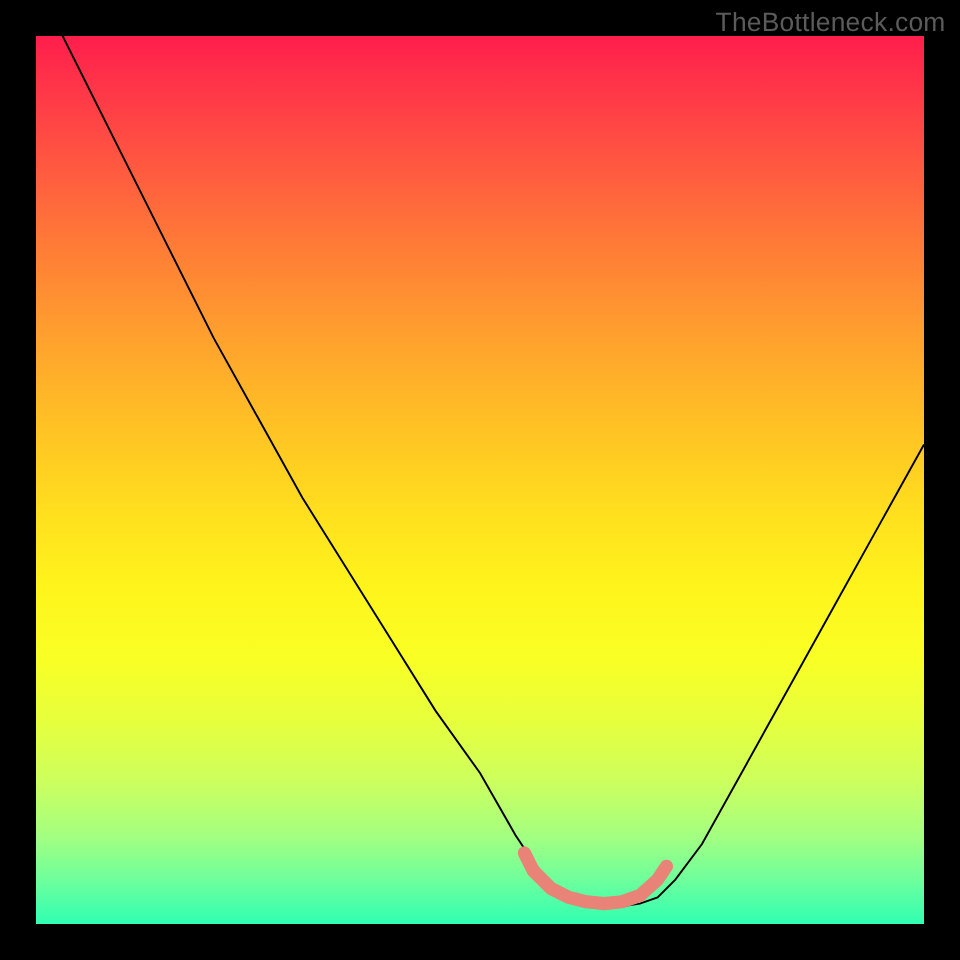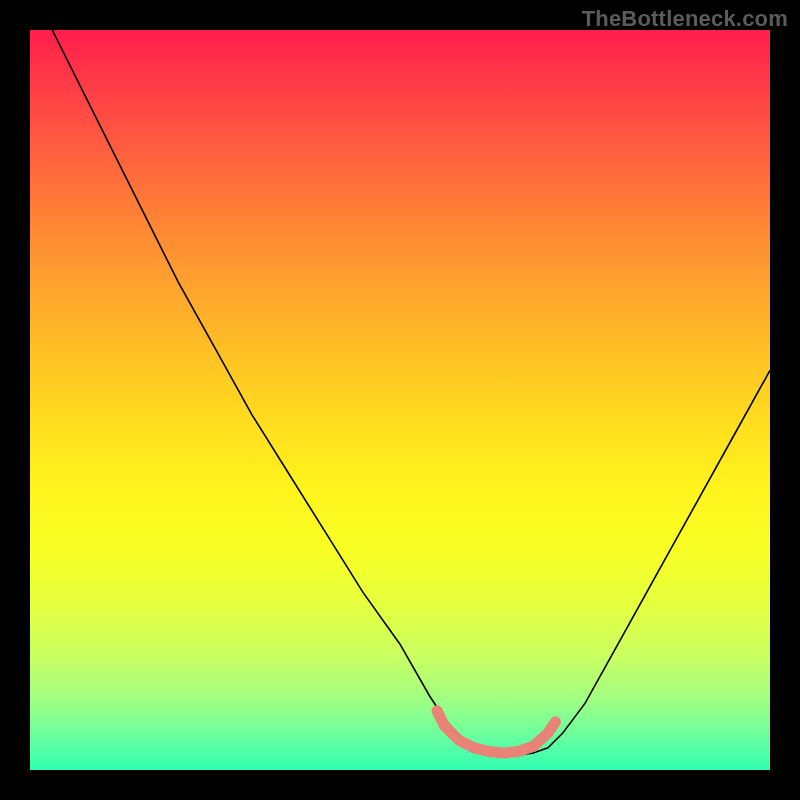--- a/index.html
+++ b/index.html
@@ -50,21 +50,21 @@
       #6FFF9C 95%,
       #30FFB2 100%
     );
   }
   .watermark {
     position: absolute;
     top: 6px;
     right: 12px;
     color: #5b5b5b;
     font-size: 22px;
-    font-weight: 700;
+    font-weight: 400;
     letter-spacing: 0.2px;
     user-select: none;
   }
   svg.curve {
     position: absolute;
     left: 0;
     top: 0;
     width: 100%;
     height: 100%;
     overflow: visible;

